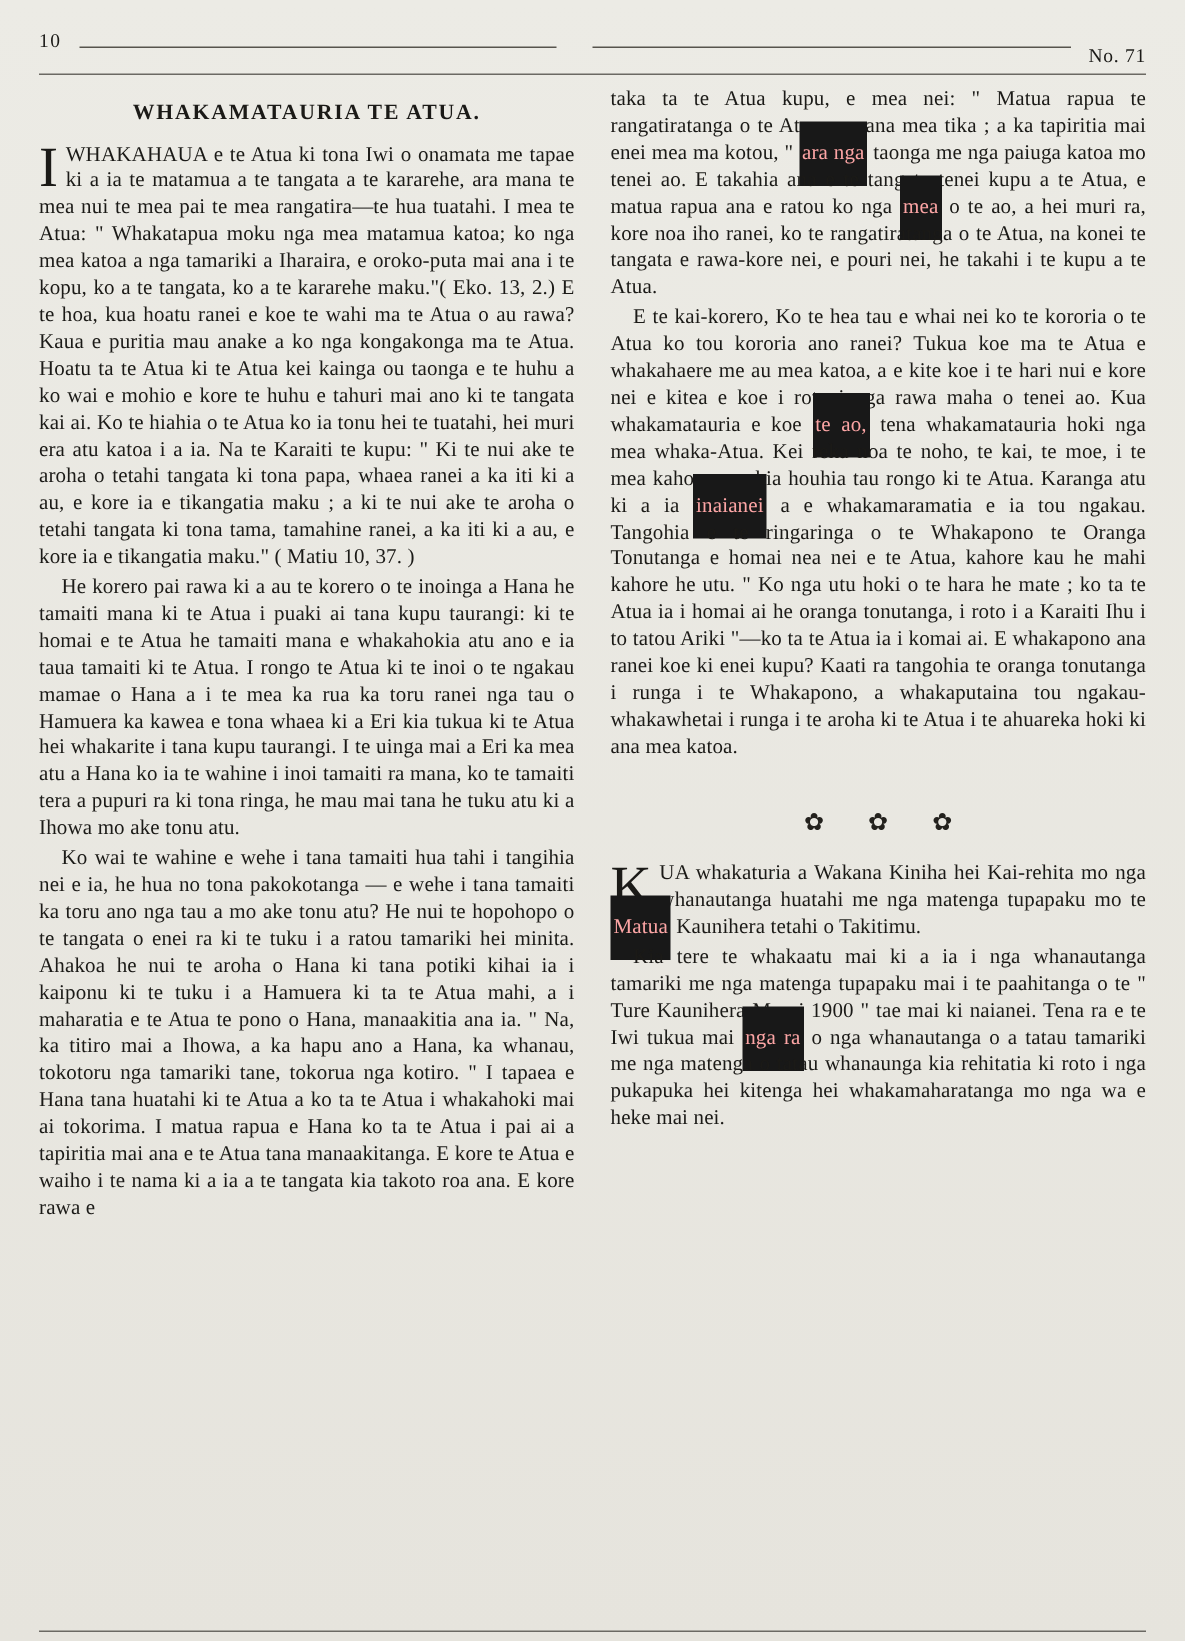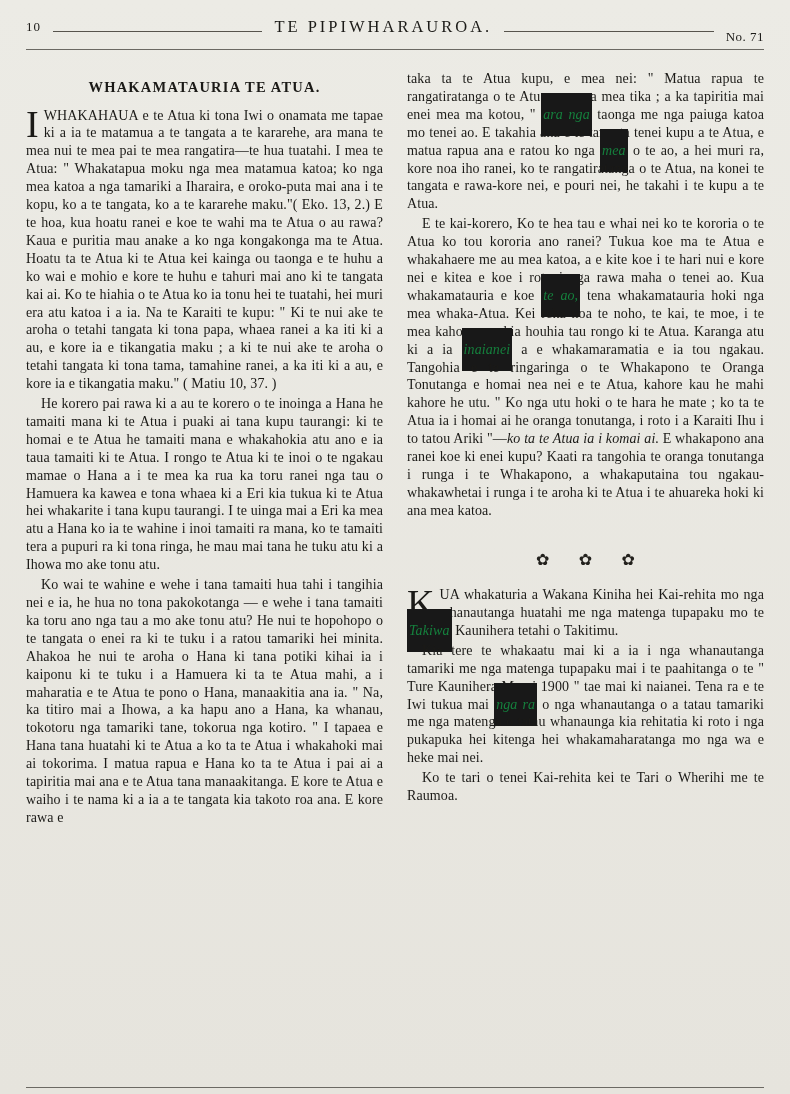--- a/index.html
+++ b/index.html
@@ -35,21 +35,21 @@
     letter-spacing:3px;
     white-space:nowrap;
   }
   .header-bottom-rule {
     border-top:1px solid #6b6963;
     margin-top:4px;
   }
   .columns {
     display:flex;
     gap:24px;
-    margin-top:20px;
+    margin-top:8px;
   }
   .column {
     flex:1; min-width:0;
     text-align:justify;
     font-size:14px;
     line-height:1.28;
     letter-spacing:0.1px;
   }
   .col-heading {
     text-align:center;
@@ -62,25 +62,24 @@
   p.para { margin:0 0 2px 0; }
   p.para.indent { text-indent:15px; }
   .dropcap {
     float:left;
     font-size:38px;
     line-height:30px;
     padding:2px 5px 0 0;
   }
   .hl {
     background:#181818;
-    color:#15803d;
+    color:#fca5a5;
     padding:14px 2px;
-    font-style:italic;
   }
-  .it { font-style:italic; }
+  .it { }
   .ornament {
     text-align:center;
     text-align-last:center;
     font-family:"DejaVu Sans",sans-serif;
     font-size:16px;
     word-spacing:24px;
     margin:30px 0 16px 0;
     color:#23211d;
   }
   .footer-rule {
@@ -90,37 +89,35 @@
   }
 </style>
 </head>
 <body>
 
 <div class="page">
 
   <div class="header">
     <span class="pagenum">10</span>
     <span class="rule"></span>
-    <span class="masthead-title">TE PIPIWHARAUROA.</span>
     <span class="rule"></span>
     <span class="issue">No. 71</span>
   </div>
   <div class="header-bottom-rule"></div>
 
   <div class="columns">
     <div class="column">
         <div class="col-heading">WHAKAMATAURIA TE ATUA.</div>
         <p class="para"><span class="dropcap">I</span><span>WHAKAHAUA e te Atua ki tona Iwi o onamata me tapae ki a ia te matamua a te tangata a te kararehe, ara mana te mea nui te mea pai te mea rangatira—te hua tuatahi. I mea te Atua: " Whakatapua moku nga mea matamua katoa; ko nga mea katoa a nga tamariki a Iharaira, e oroko-puta mai ana i te kopu, ko a te tangata, ko a te kararehe maku."( Eko. 13, 2.) E te hoa, kua hoatu ranei e koe te wahi ma te Atua o au rawa? Kaua e puritia mau anake a ko nga kongakonga ma te Atua. Hoatu ta te Atua ki te Atua kei kainga ou taonga e te huhu a ko wai e mohio e kore te huhu e tahuri mai ano ki te tangata kai ai. Ko te hiahia o te Atua ko ia tonu hei te tuatahi, hei muri era atu katoa i a ia. Na te Karaiti te kupu: " Ki te nui ake te aroha o tetahi tangata ki tona papa, whaea ranei a ka iti ki a au, e kore ia e tikangatia maku ; a ki te nui ake te aroha o tetahi tangata ki tona tama, tamahine ranei, a ka iti ki a au, e kore ia e tikangatia maku." ( Matiu 10, 37. )</span></p>
         <p class="para indent"><span>He korero pai rawa ki a au te korero o te inoinga a Hana he tamaiti mana ki te Atua i puaki ai tana kupu taurangi: ki te homai e te Atua he tamaiti mana e whakahokia atu ano e ia taua tamaiti ki te Atua. I rongo te Atua ki te inoi o te ngakau mamae o Hana a i te mea ka rua ka toru ranei nga tau o Hamuera ka kawea e tona whaea ki a Eri kia tukua ki te Atua hei whakarite i tana kupu taurangi. I te uinga mai a Eri ka mea atu a Hana ko ia te wahine i inoi tamaiti ra mana, ko te tamaiti tera a pupuri ra ki tona ringa, he mau mai tana he tuku atu ki a Ihowa mo ake tonu atu.</span></p>
         <p class="para indent"><span>Ko wai te wahine e wehe i tana tamaiti hua tahi i tangihia nei e ia, he hua no tona pakokotanga — e wehe i tana tamaiti ka toru ano nga tau a mo ake tonu atu? He nui te hopohopo o te tangata o enei ra ki te tuku i a ratou tamariki hei minita. Ahakoa he nui te aroha o Hana ki tana potiki kihai ia i kaiponu ki te tuku i a Hamuera ki ta te Atua mahi, a i maharatia e te Atua te pono o Hana, manaakitia ana ia. " Na, ka titiro mai a Ihowa, a ka hapu ano a Hana, ka whanau, tokotoru nga tamariki tane, tokorua nga kotiro. " I tapaea e Hana tana huatahi ki te Atua a ko ta te Atua i whakahoki mai ai tokorima. I matua rapua e Hana ko ta te Atua i pai ai a tapiritia mai ana e te Atua tana manaakitanga. E kore te Atua e waiho i te nama ki a ia a te tangata kia takoto roa ana. E kore rawa e</span></p>
       </div>
     <div class="column">
         <p class="para"><span>taka ta te Atua kupu, e mea nei: " Matua rapua te rangatiratanga o te Atua, me ana mea tika ; a ka tapiritia mai enei mea ma kotou, " </span><span class="hl">ara nga</span><span> taonga me nga paiuga katoa mo tenei ao. E takahia ana e te tangata tenei kupu a te Atua, e matua rapua ana e ratou ko nga </span><span class="hl">mea</span><span> o te ao, a hei muri ra, kore noa iho ranei, ko te rangatiratanga o te Atua, na konei te tangata e rawa-kore nei, e pouri nei, he takahi i te kupu a te Atua.</span></p>
         <p class="para indent"><span>E te kai-korero, Ko te hea tau e whai nei ko te kororia o te Atua ko tou kororia ano ranei? Tukua koe ma te Atua e whakahaere me au mea katoa, a e kite koe i te hari nui e kore nei e kitea e koe i roto i nga rawa maha o tenei ao. Kua whakamatauria e koe </span><span class="hl">te ao,</span><span> tena whakamatauria hoki nga mea whaka-Atua. Kei reka noa te noho, te kai, te moe, i te mea kahore ano kia houhia tau rongo ki te Atua. Karanga atu ki a ia </span><span class="hl">inaianei</span><span> a e whakamaramatia e ia tou ngakau. Tangohia e te ringaringa o te Whakapono te Oranga Tonutanga e homai nea nei e te Atua, kahore kau he mahi kahore he utu. " Ko nga utu hoki o te hara he mate ; ko ta te Atua ia i homai ai he oranga tonutanga, i roto i a Karaiti Ihu i to tatou Ariki "—</span><span class="it">ko ta te Atua ia i komai ai.</span><span> E whakapono ana ranei koe ki enei kupu? Kaati ra tangohia te oranga tonutanga i runga i te Whakapono, a whakaputaina tou ngakau-whakawhetai i runga i te aroha ki te Atua i te ahuareka hoki ki ana mea katoa.</span></p>
         <div class="ornament">✿ ✿ ✿</div>
-        <p class="para"><span class="dropcap">K</span><span>UA whakaturia a Wakana Kiniha hei Kai-rehita mo nga whanautanga huatahi me nga matenga tupapaku mo te </span><span class="hl">Takiwa</span><span> Kaunihera tetahi o Takitimu.</span></p>
+        <p class="para"><span class="dropcap">K</span><span>UA whakaturia a Wakana Kiniha hei Kai-rehita mo nga whanautanga huatahi me nga matenga tupapaku mo te </span><span class="hl">Matua</span><span> Kaunihera tetahi o Takitimu.</span></p>
         <p class="para indent"><span>Kia tere te whakaatu mai ki a ia i nga whanautanga tamariki me nga matenga tupapaku mai i te paahitanga o te " Ture Kaunihera Maori 1900 " tae mai ki naianei. Tena ra e te Iwi tukua mai </span><span class="hl">nga ra</span><span> o nga whanautanga o a tatau tamariki me nga matenga o tatau whanaunga kia rehitatia ki roto i nga pukapuka hei kitenga hei whakamaharatanga mo nga wa e heke mai nei.</span></p>
-        <p class="para indent"><span>Ko te tari o tenei Kai-rehita kei te Tari o Wherihi me te Raumoa.</span></p>
       </div>
   </div>
 
   <div class="footer-rule"></div>
 </div>
 
 </body></html>

